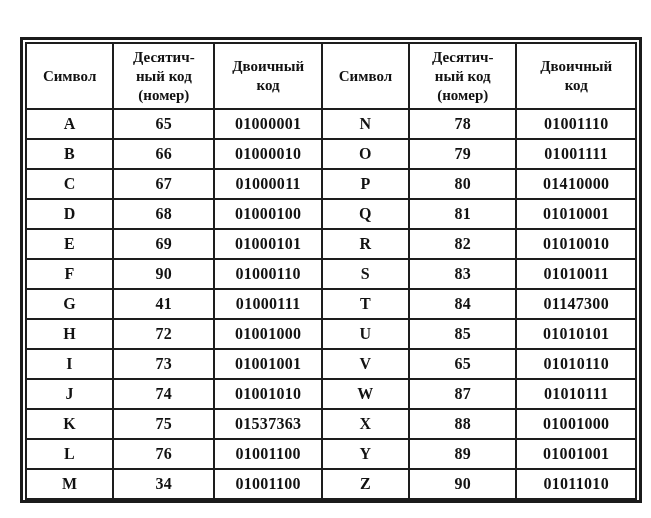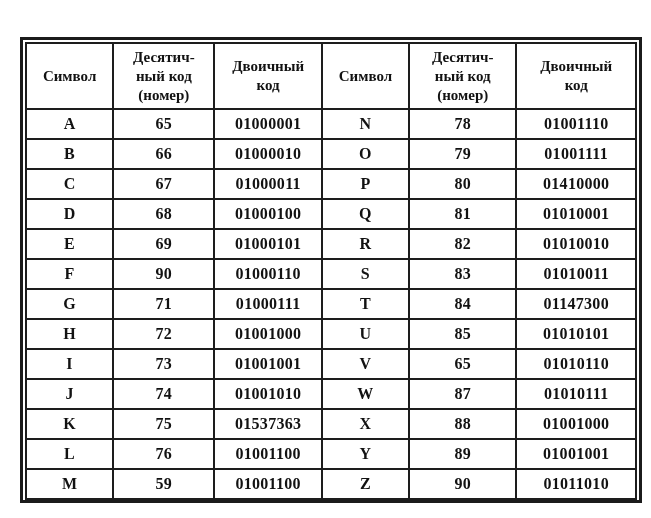--- a/index.html
+++ b/index.html
@@ -137,21 +137,21 @@
           <tr>
             <td>F</td>
             <td>90</td>
             <td>01000110</td>
             <td>S</td>
             <td>83</td>
             <td>01010011</td>
           </tr>
           <tr>
             <td>G</td>
-            <td>71</td>
+            <td>41</td>
             <td>01000111</td>
             <td>T</td>
             <td>84</td>
             <td>01147300</td>
           </tr>
           <tr>
             <td>H</td>
             <td>72</td>
             <td>01001000</td>
             <td>U</td>
@@ -185,21 +185,21 @@
           <tr>
             <td>L</td>
             <td>76</td>
             <td>01001100</td>
             <td>Y</td>
             <td>89</td>
             <td>01001001</td>
           </tr>
           <tr>
             <td>M</td>
-            <td>59</td>
+            <td>34</td>
             <td>01001100</td>
             <td>Z</td>
             <td>90</td>
             <td>01011010</td>
           </tr>
         </tbody>
     </table>
   </div>
 
 </div>

